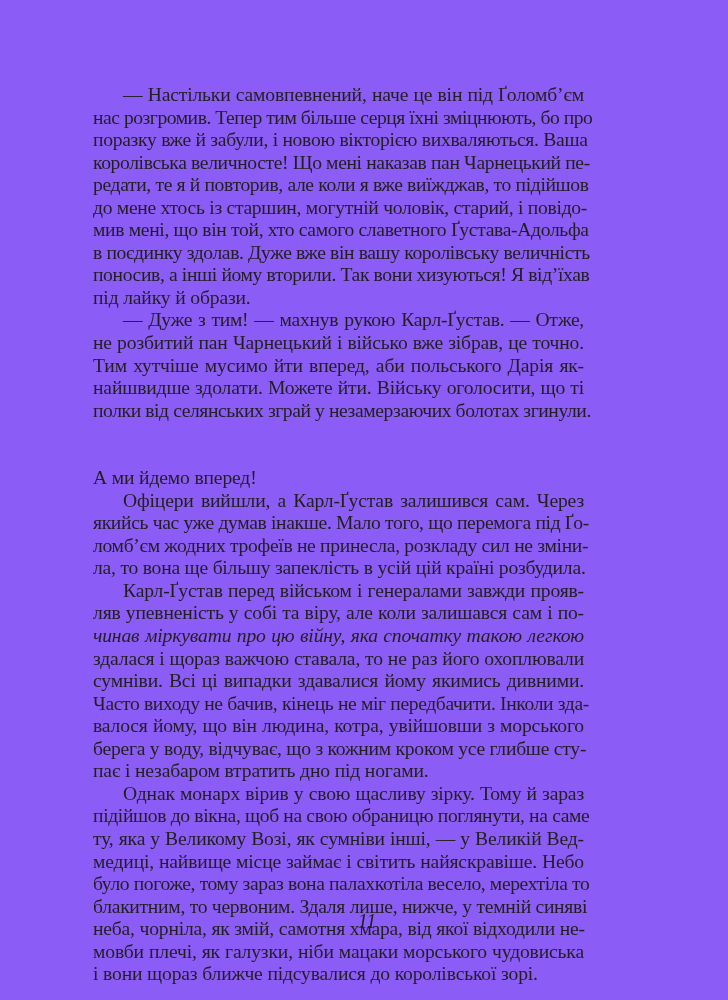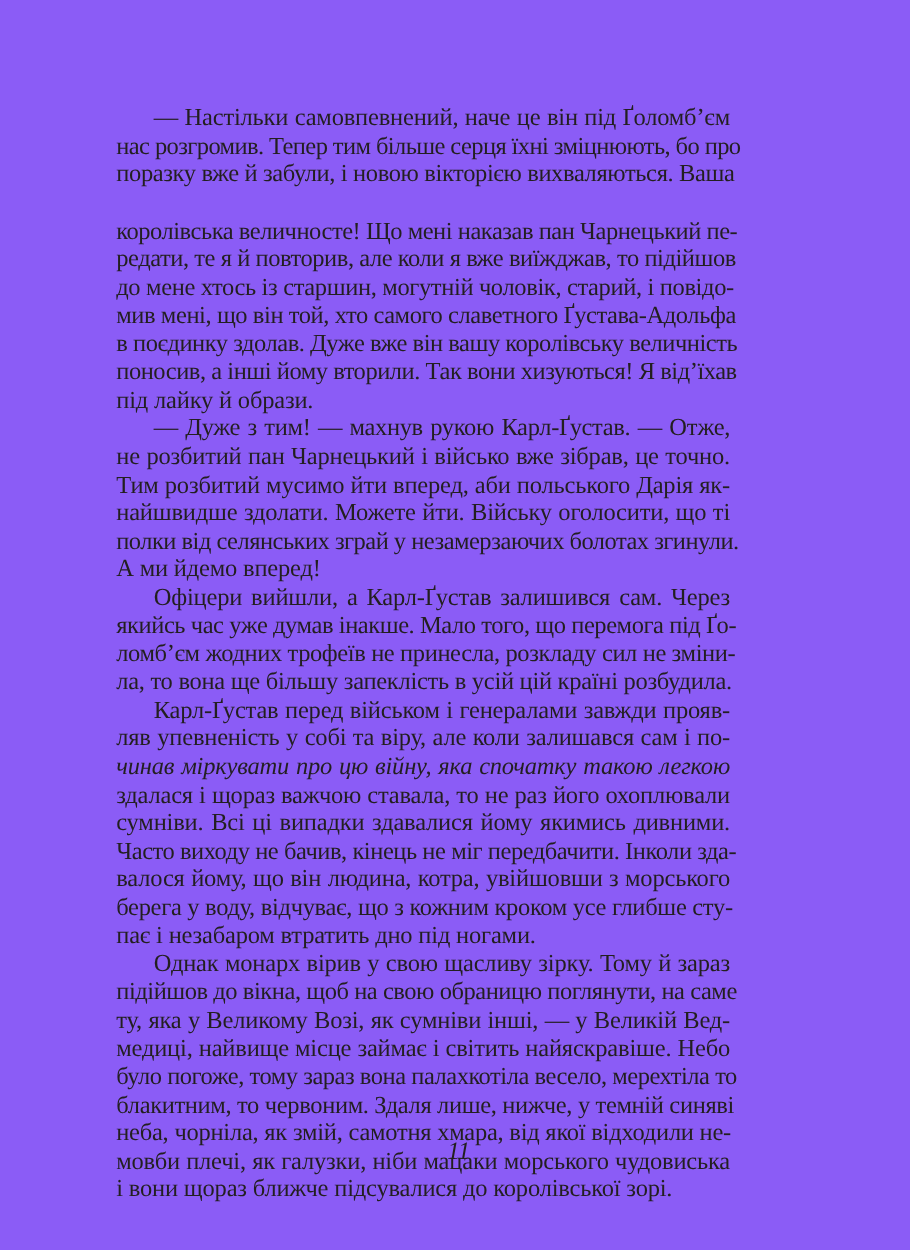--- a/index.html
+++ b/index.html
@@ -62,36 +62,36 @@
 </head>
 <body>
 
 <div class="page">
   <div class="text-block">
 
     <div>
       <span class="line indent" style="white-space: nowrap;">— Настільки самовпевнений, наче це він під Ґоломб’єм</span>
       <span class="line" style="white-space: nowrap; letter-spacing: -0.468054px;">нас розгромив. Тепер тим більше серця їхні зміцнюють, бо про</span>
       <span class="line" style="white-space: nowrap; letter-spacing: -0.290775px;">поразку вже й забули, і новою вікторією вихваляються. Ваша</span>
-      <span class="line" style="white-space: nowrap; letter-spacing: -0.367151px; margin-top: 23px;">королівська величносте! Що мені наказав пан Чарнецький пе-</span>
+      <span class="line" style="white-space: nowrap; letter-spacing: -0.367151px;">королівська величносте! Що мені наказав пан Чарнецький пе-</span>
       <span class="line" style="white-space: nowrap; letter-spacing: -0.349717px;">редати, те я й повторив, але коли я вже виїжджав, то підійшов</span>
       <span class="line" style="white-space: nowrap; letter-spacing: -0.285125px;">до мене хтось із старшин, могутній чоловік, старий, і повідо-</span>
       <span class="line" style="white-space: nowrap; letter-spacing: -0.333972px;">мив мені, що він той, хто самого славетного Ґустава-Адольфа</span>
       <span class="line" style="white-space: nowrap; letter-spacing: -0.371759px;">в поєдинку здолав. Дуже вже він вашу королівську величність</span>
       <span class="line" style="white-space: nowrap; letter-spacing: -0.366087px;">поносив, а інші йому вторили. Так вони хизуються! Я від’їхав</span>
       <span class="line last" style="white-space: nowrap;">під лайку й образи.</span>
     </div>
 
     <div>
       <span class="line indent" style="white-space: nowrap; letter-spacing: -0.264111px;">— Дуже з тим! — махнув рукою Карл-Ґустав. — Отже,</span>
       <span class="line" style="white-space: nowrap;">не розбитий пан Чарнецький і військо вже зібрав, це точно.</span>
-      <span class="line" style="white-space: nowrap;">Тим розбитий мусимо йти вперед, аби польського Дарія як-</span>
+      <span class="line" style="white-space: nowrap;">Тим хутчіше мусимо йти вперед, аби польського Дарія як-</span>
       <span class="line" style="white-space: nowrap;">найшвидше здолати. Можете йти. Війську оголосити, що ті</span>
       <span class="line" style="white-space: nowrap; letter-spacing: -0.409932px;">полки від селянських зграй у незамерзаючих болотах згинули.</span>
-      <span class="line last" style="white-space: nowrap;">А ми йдемо вперед!</span>
+      <span class="line last" style="white-space: nowrap; margin-top: 45px;">А ми йдемо вперед!</span>
     </div>
 
     <div>
       <span class="line indent" style="white-space: nowrap;">Офіцери вийшли, а Карл-Ґустав залишився сам. Через</span>
       <span class="line" style="white-space: nowrap; letter-spacing: -0.343107px;">якийсь час уже думав інакше. Мало того, що перемога під Ґо-</span>
       <span class="line" style="white-space: nowrap; letter-spacing: -0.312001px;">ломб’єм жодних трофеїв не принесла, розкладу сил не зміни-</span>
       <span class="line" style="white-space: nowrap; letter-spacing: -0.221503px;">ла, то вона ще більшу запеклість в усій цій країні розбудила.</span>
     </div>
 
     <div>

